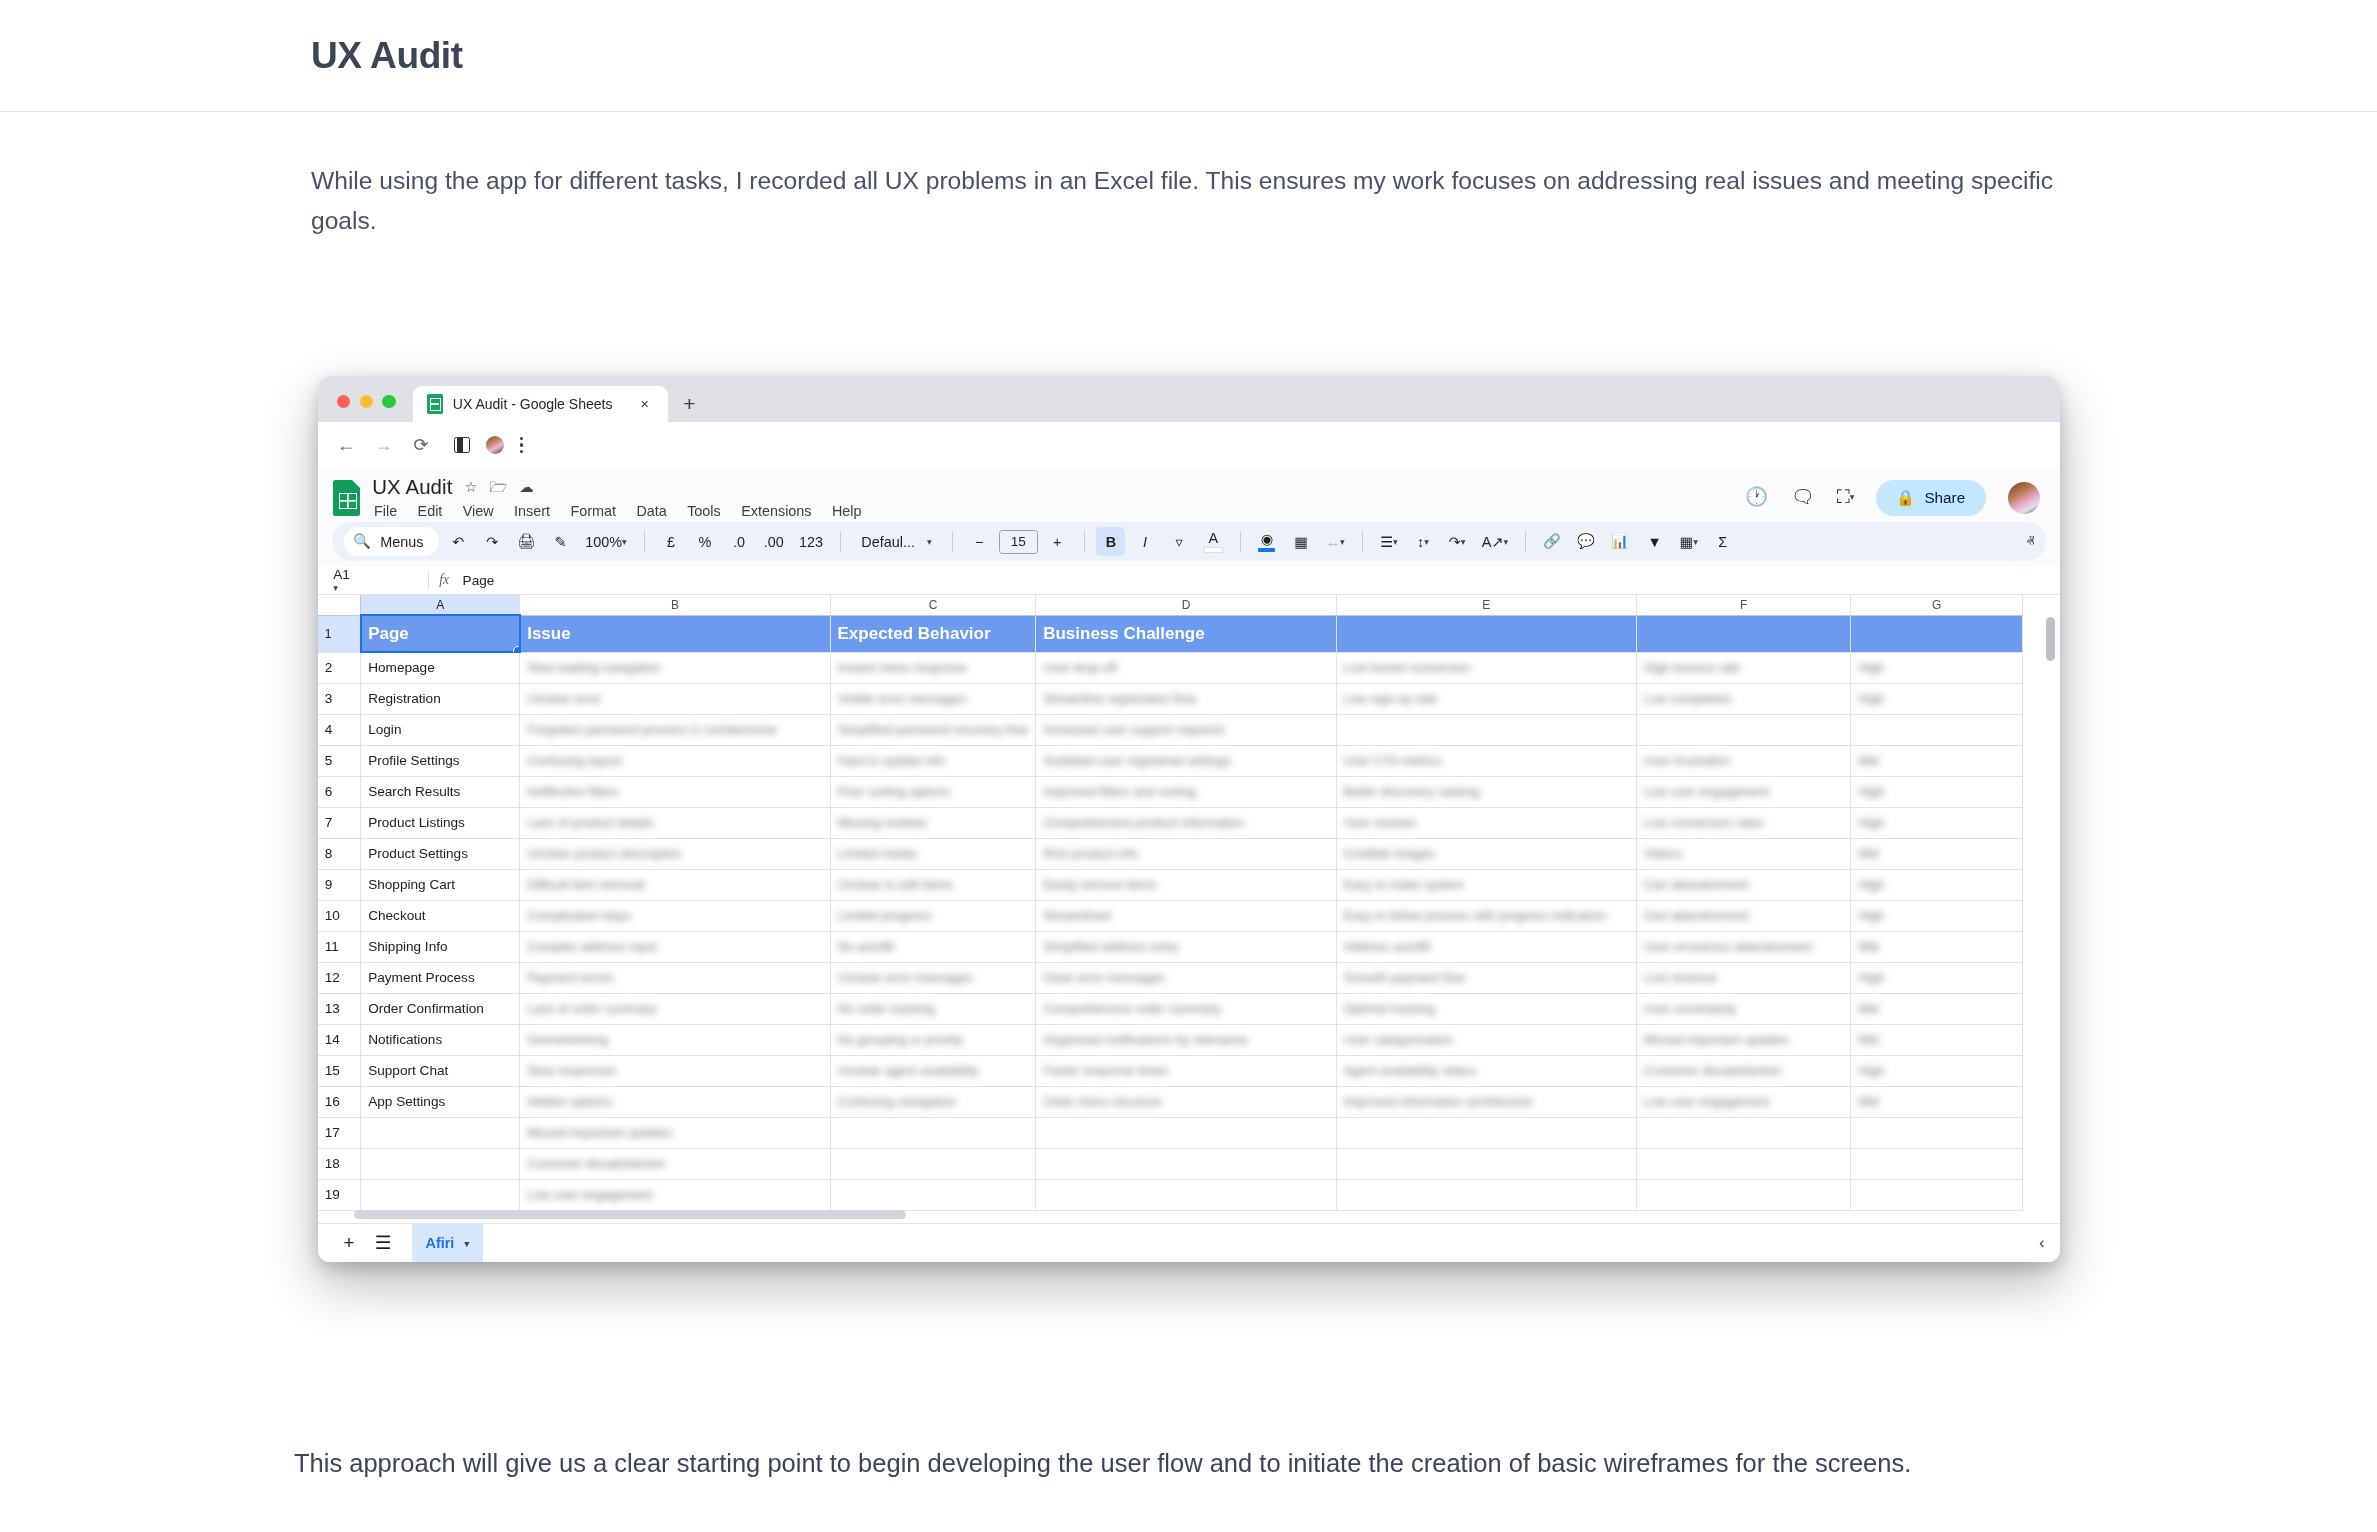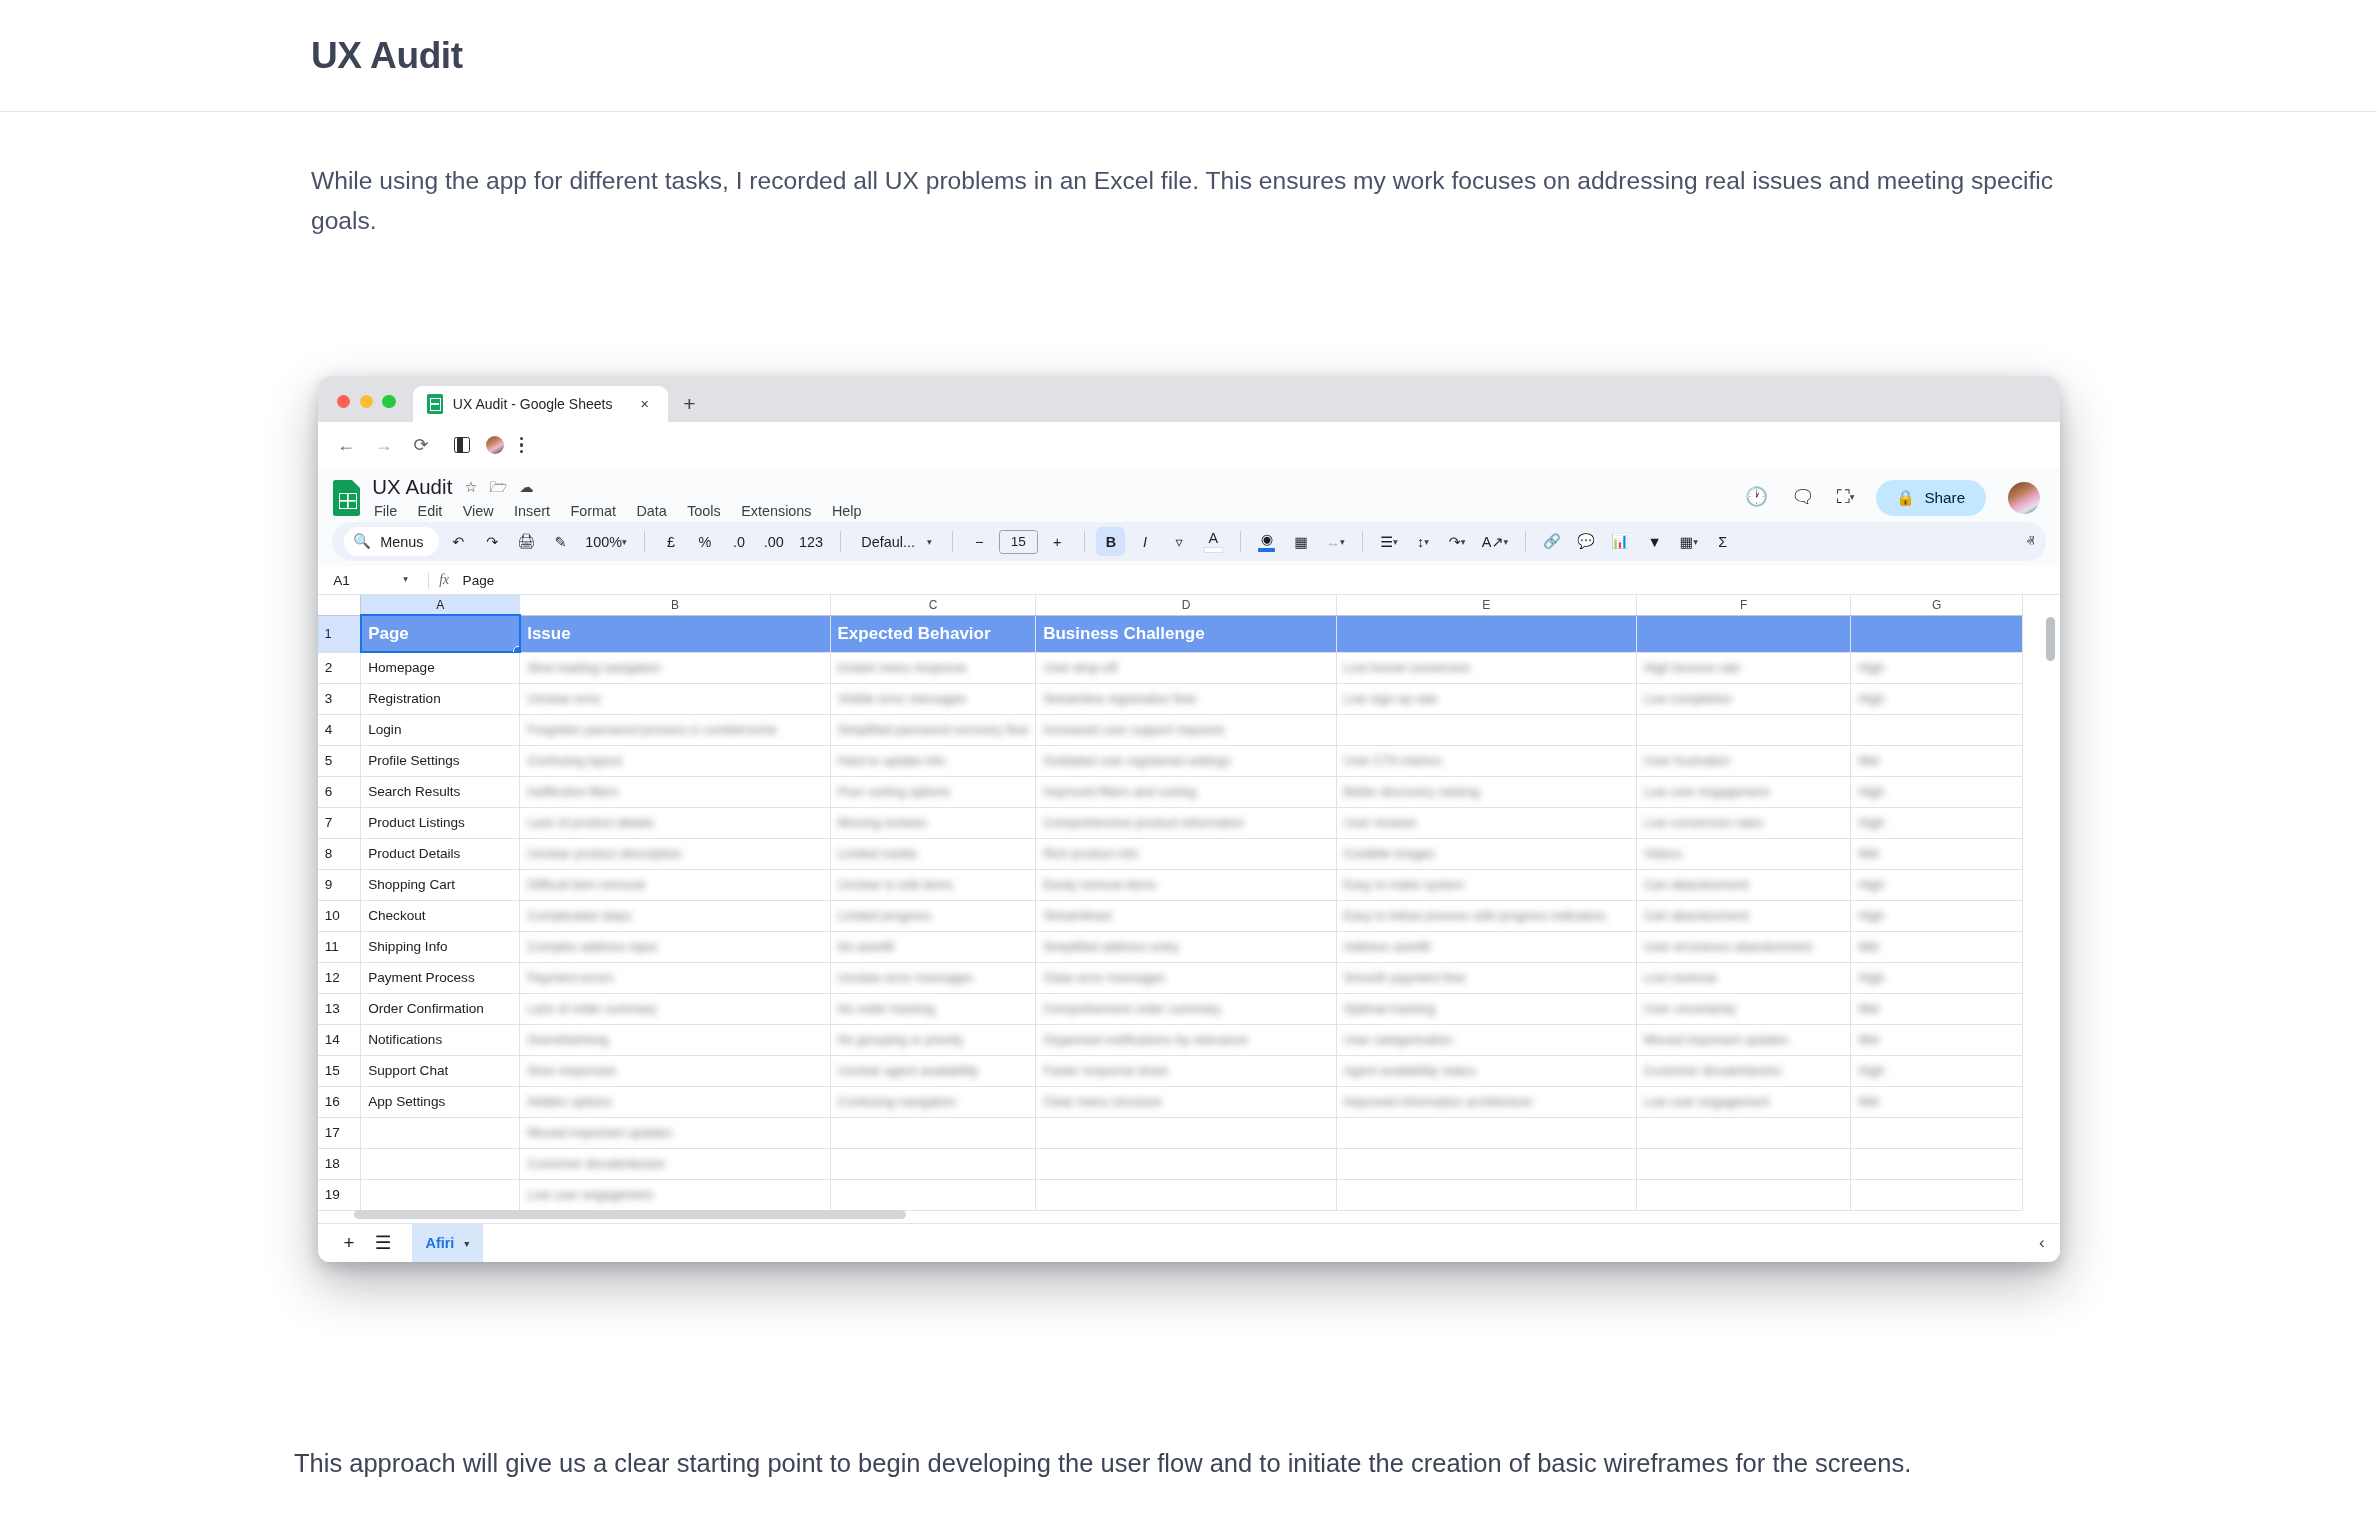--- a/index.html
+++ b/index.html
@@ -250,21 +250,21 @@
     height: 29px;
     background: #ffffff;
     display: flex;
     align-items: center;
     border-bottom: 0.8px solid #e1e3e6;
     font-size: 13.6px;
     color: #202124;
   }
   .namebox {
     width: 100px; padding-left: 15.3px; display:flex; align-items:flex-start; justify-content:space-between;
-    padding-right: 10.2px; cursor:pointer;
+    padding-right: 10.2px; cursor:pointer;flex-direction:column;
   }
   .fb-sep { width:0.8px; height:17px; background:#dadce0; margin: 0 10.2px; }
   .fx { font-style: italic; color: #5f6368; margin-right: 13.6px; font-family:"Liberation Serif", serif; }
 
   
   .grid-area { flex: 1; position: relative; overflow: hidden; background: #fff; }
   .grid-scroll { position: absolute; inset: 0 18.7px 15.3px 0; }
   table.sheet { border-collapse: collapse; table-layout: fixed; width: 1705px; }
   table.sheet th, table.sheet td {
     border-right: 0.8px solid #e0e2e5;
@@ -594,21 +594,21 @@
                   <td class="c-a">Product Listings</td>
                   <td class="c-b"><span class="blur">Lack of product details</span></td>
                   <td class="c-c"><span class="blur">Missing reviews</span></td>
                   <td class="c-d"><span class="blur">Comprehensive product information</span></td>
                   <td class="c-e"><span class="blur">User reviews</span></td>
                   <td class="c-f"><span class="blur">Low conversion rates</span></td>
                   <td class="c-g"><span class="blur">High</span></td>
                 </tr>
                 <tr>
                   <td class="rownum">8</td>
-                  <td class="c-a">Product Details</td>
+                  <td class="c-a">Product Settings</td>
                   <td class="c-b"><span class="blur">Unclear product description</span></td>
                   <td class="c-c"><span class="blur">Limited media</span></td>
                   <td class="c-d"><span class="blur">Rich product info</span></td>
                   <td class="c-e"><span class="blur">Credible images</span></td>
                   <td class="c-f"><span class="blur">Videos</span></td>
                   <td class="c-g"><span class="blur">Mid</span></td>
                 </tr>
                 <tr>
                   <td class="rownum">9</td>
                   <td class="c-a">Shopping Cart</td>

